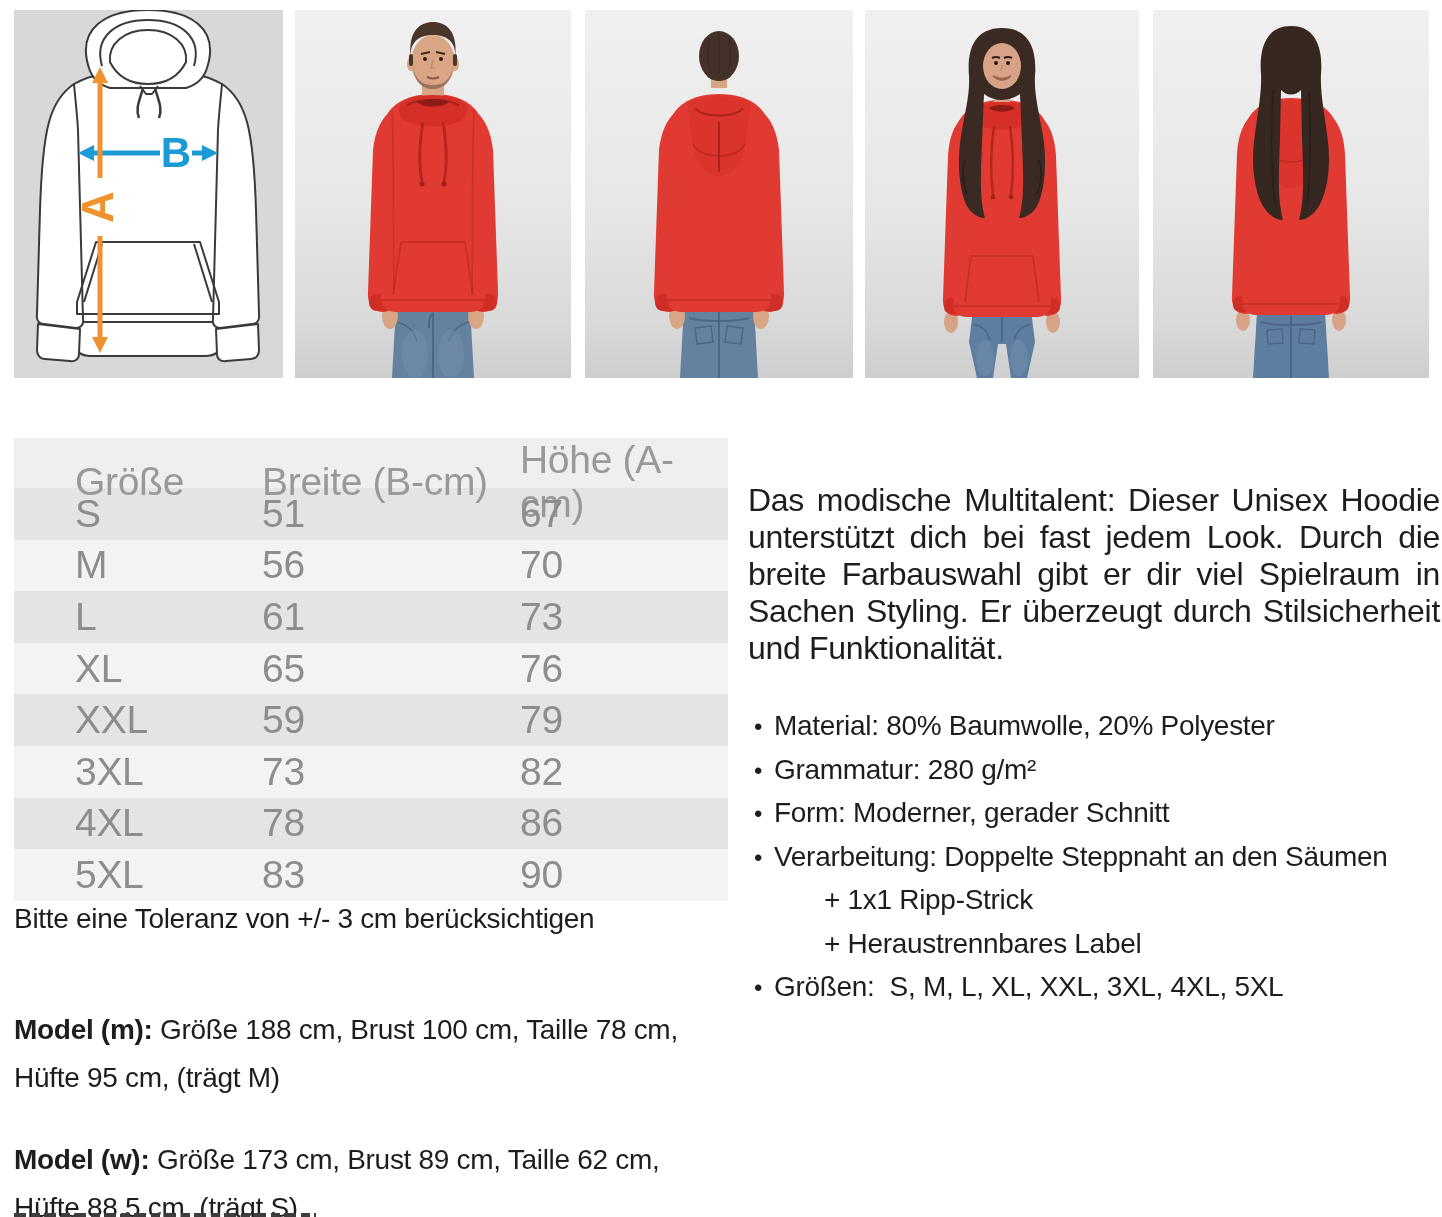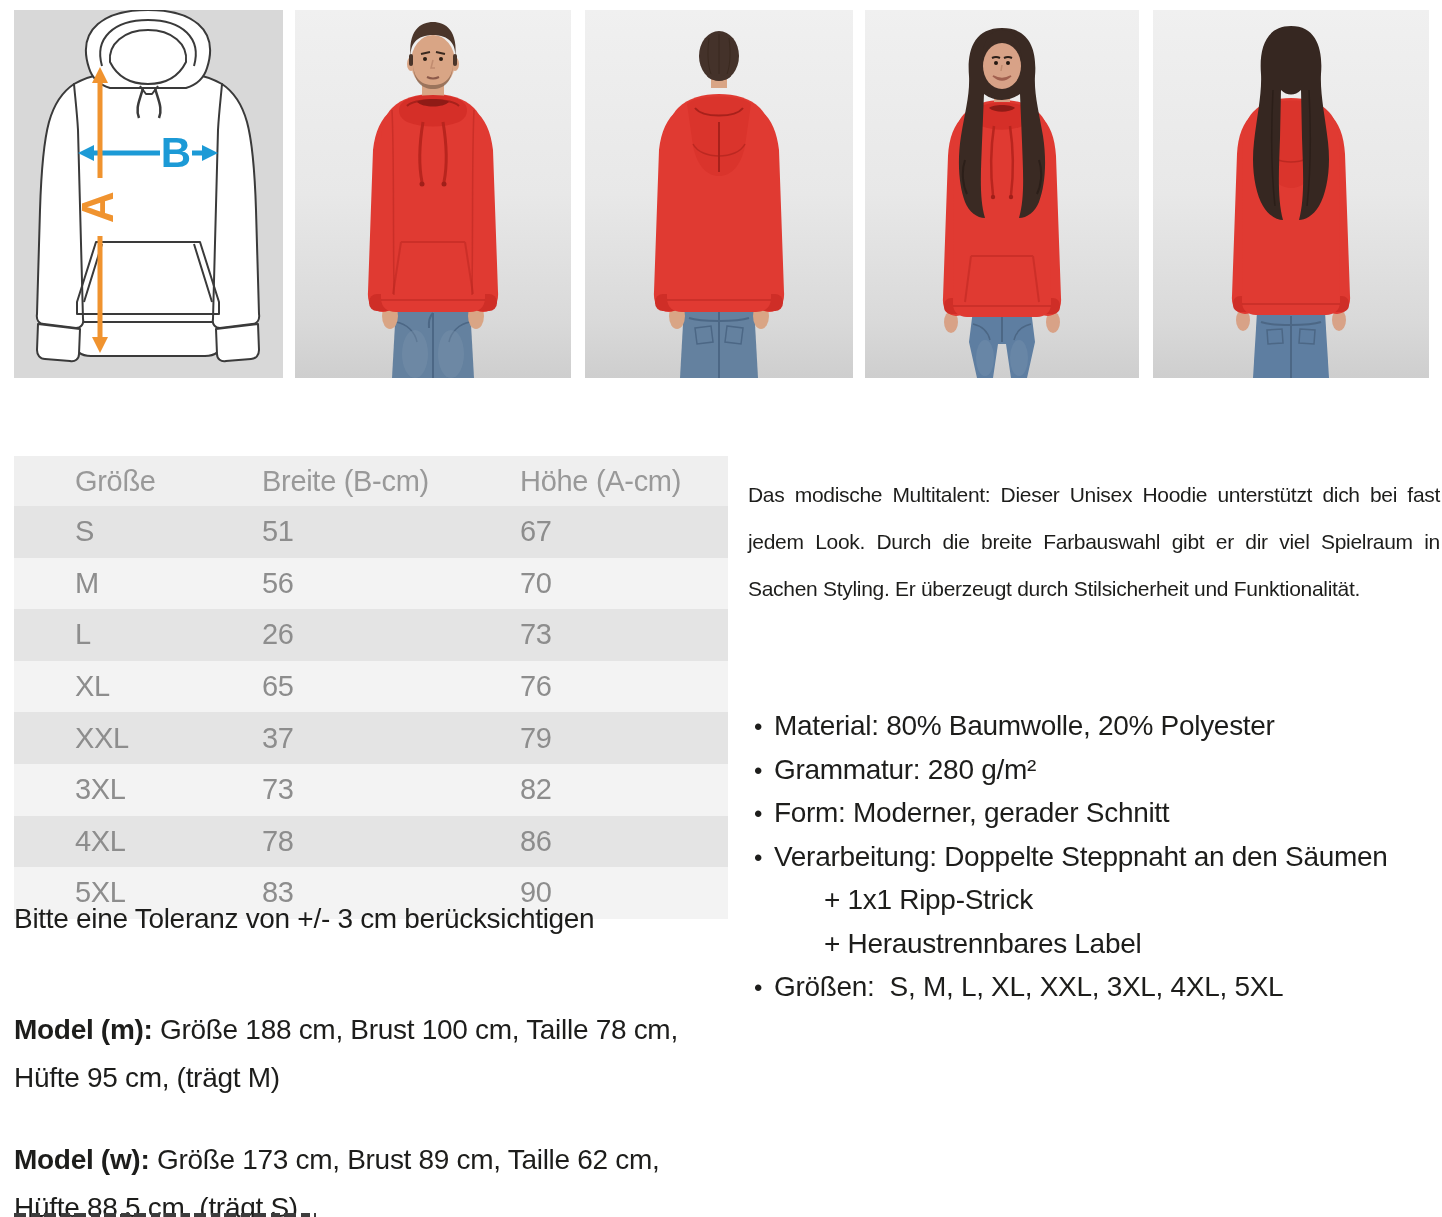--- a/index.html
+++ b/index.html
@@ -8,39 +8,39 @@
   .abs{position:absolute;}
   
   .panel{top:10px;height:368px;overflow:hidden;}
   .panel svg{display:block;width:100%;height:100%;}
   #diagram-panel{left:14px;width:269px;}
   #photo-male-front{left:295px;width:276px;}
   #photo-male-back{left:585px;width:268px;}
   #photo-female-front{left:865px;width:274px;}
   #photo-female-back{left:1153px;width:276px;}
   
-  #size-table{left:14px;top:456px;width:714px;font-size:29px;letter-spacing:-0.3px;}
+  #size-table{left:14px;top:438px;width:714px;font-size:39px;letter-spacing:-0.3px;}
   .t-row{display:grid;grid-template-columns:248px 258px 208px;align-items:center;height:51.6px;}
   .t-row.header{height:50px;color:#999;}
   .t-row .c1{padding-left:61px;}
   .t-row{color:#8d8d8d;}
   .t-row.light{background:#f3f3f3;}
   .t-row.dark{background:#e4e4e4;}
   .t-row.header{background:#efefef;}
   
   .note{left:14px;width:714px;font-size:28px;letter-spacing:-0.3px;line-height:48px;}
   #tolerance-note{top:895px;}
   #model-m-note{top:1006px;}
   #model-w-note{top:1136px;}
   .note b{font-weight:700;margin-top:20px;}
   #truncated-line{left:14px;top:1213px;width:302px;height:4px;
      background:repeating-linear-gradient(90deg,#3d3d3d 0 12px,transparent 12px 17px,#3d3d3d 17px 26px,transparent 26px 30px);}
   
-  #description-intro{left:748px;top:450px;width:692px;font-size:21px;letter-spacing:-0.3px;
-     line-height:47px;text-align:justify;}
+  #description-intro{left:748px;top:450px;width:692px;font-size:32px;letter-spacing:-0.3px;
+     line-height:37px;text-align:justify;}
   #description-bullets{left:748px;top:702px;width:694px;font-size:28px;letter-spacing:-0.3px;
      line-height:43.5px;list-style:none;margin:2px;padding:0;}
   #description-bullets li{position:relative;padding-left:24px;}
   #description-bullets li::before{content:"\2022";position:absolute;left:4px;top:1px;font-size:24px;color:#1d1d1b;}
   #description-bullets .cont{padding-left:74px;}
   #description-bullets .cont::before{content:"";}
   .prewrap{white-space:pre-wrap;}
 </style>
 </head>
 <body>
@@ -260,31 +260,31 @@
     <div>51</div>
     <div>67</div>
   </div>
   <div class="t-row light">
     <div class="c1">M</div>
     <div>56</div>
     <div>70</div>
   </div>
   <div class="t-row dark">
     <div class="c1">L</div>
-    <div>26</div>
+    <div>61</div>
     <div>73</div>
   </div>
   <div class="t-row light">
     <div class="c1">XL</div>
     <div>65</div>
     <div>76</div>
   </div>
   <div class="t-row dark">
     <div class="c1">XXL</div>
-    <div>37</div>
+    <div>59</div>
     <div>79</div>
   </div>
   <div class="t-row light">
     <div class="c1">3XL</div>
     <div>73</div>
     <div>82</div>
   </div>
   <div class="t-row dark">
     <div class="c1">4XL</div>
     <div>78</div>

